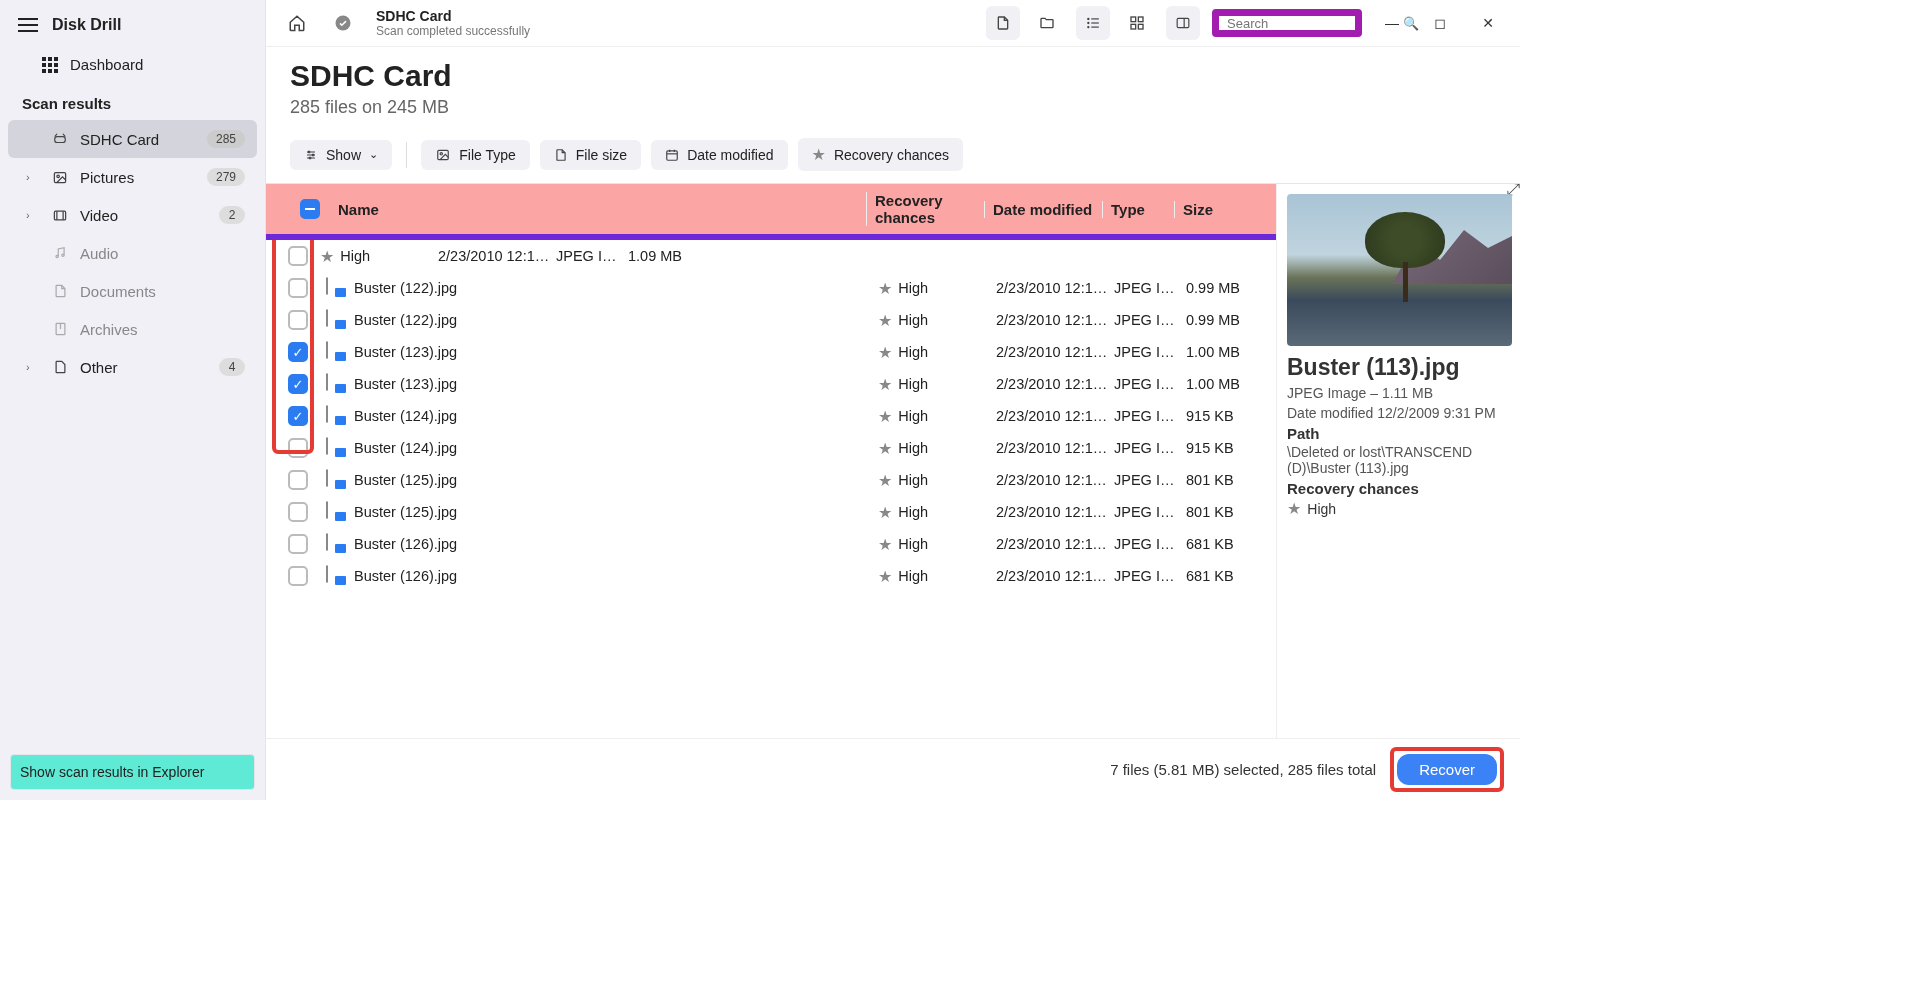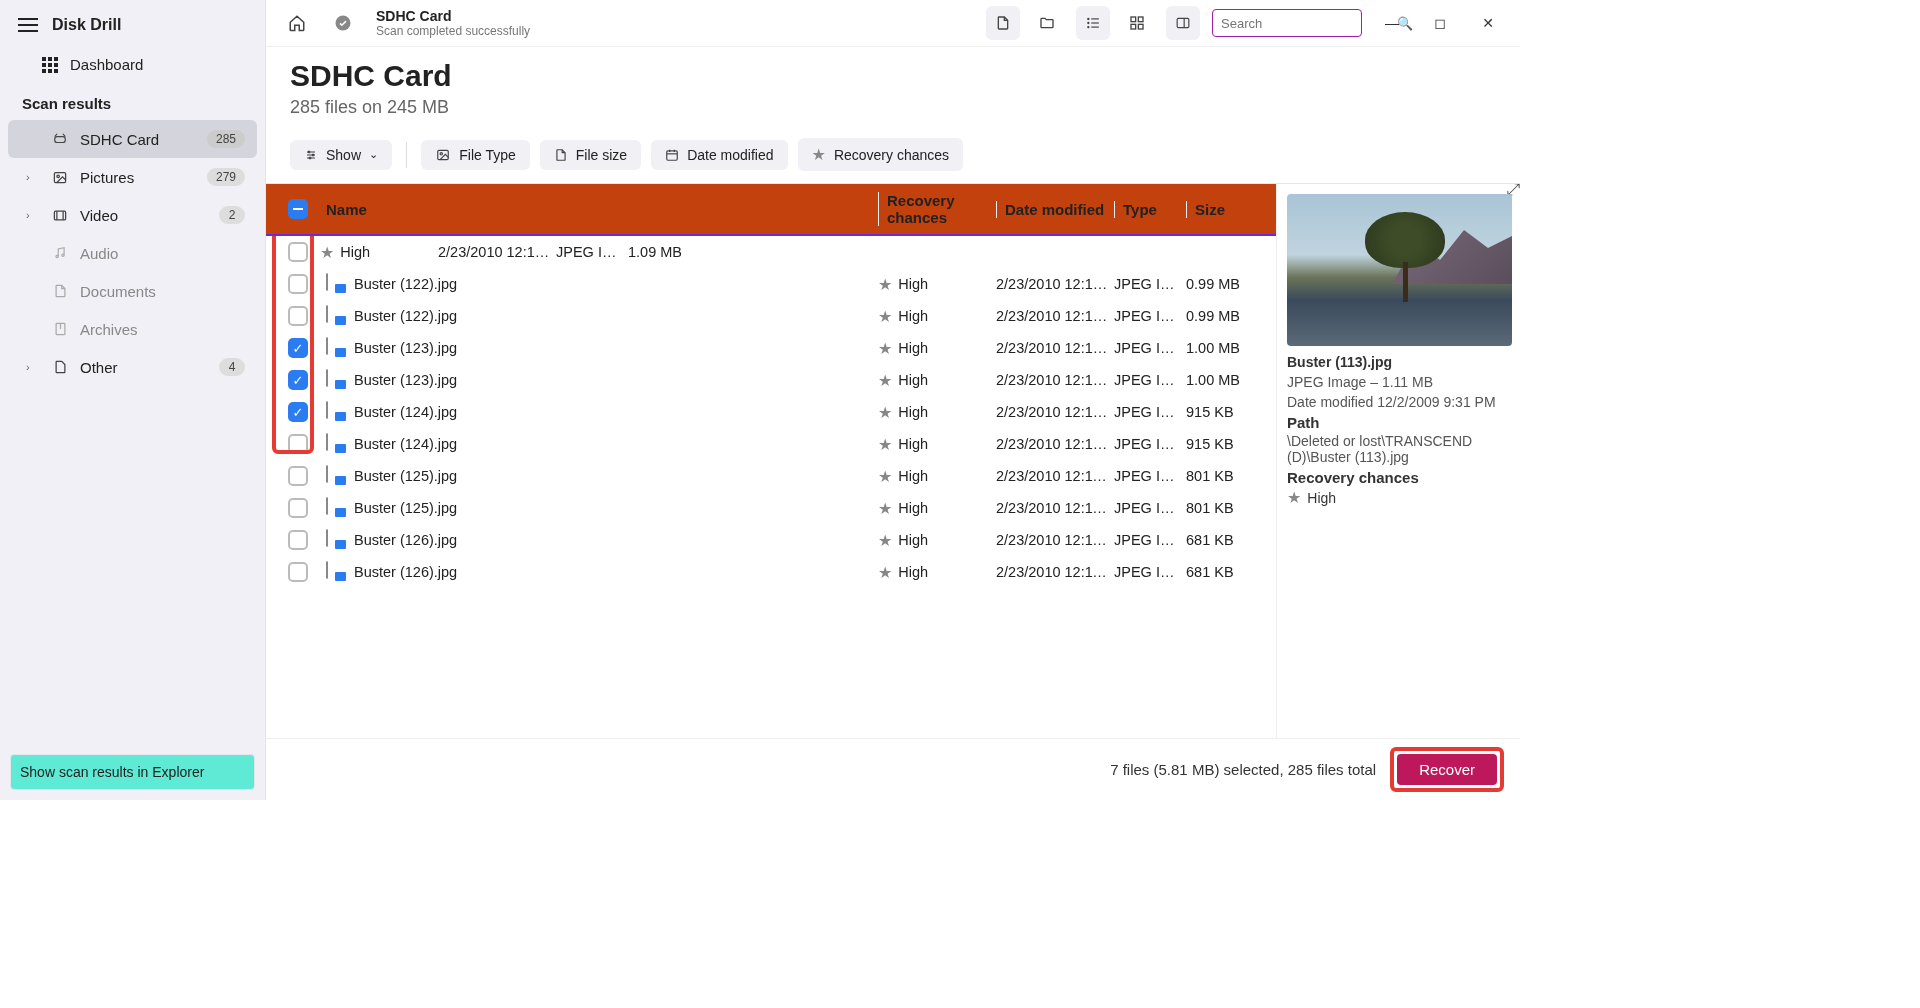--- a/index.html
+++ b/index.html
@@ -31,36 +31,36 @@
 
 
 .main { flex: 1; display: flex; flex-direction: column; }
 .topbar { display: flex; align-items: center; padding: 6px 14px; gap: 12px; border-bottom: 1px solid #eee; }
 .tb-icon-btn { width: 34px; height: 34px; display: flex; align-items: center; justify-content: center; border-radius: 6px; cursor: pointer; color: #444; }
 .tb-icon-btn.active { background: #f0f0f5; }
 .tb-title-block { flex: 1; padding-left: 4px; }
 .tb-title { font-size: 14px; font-weight: 600; }
 .tb-sub { font-size: 12px; color: #777; }
 .tb-group { display: flex; gap: 10px; align-items: center; }
-.search-box { display: flex; align-items: center; border: 1px solid #a21caf; border-radius: 4px; padding: 3px 8px; width: 150px; height: 28px; }
+.search-box { display: flex; align-items: center; border: 7px solid #a21caf; border-radius: 4px; padding: 3px 8px; width: 150px; height: 28px; }
 .search-box input { border: none; outline: none; flex: 1; font-size: 13px; color: #888; background: transparent; }
 .search-box .mag { font-size: 13px; color: #888; }
 .win-btn { width: 36px; height: 28px; display: flex; align-items: center; justify-content: center; cursor: pointer; color: #333; font-size: 14px; }
 
 .content-head { padding: 12px 24px 8px 24px; }
 .big-title { font-size: 30px; font-weight: 700; margin-bottom: 4px; }
 .sub-title { font-size: 18px; color: #666; }
 
 .filter-bar { display: flex; gap: 10px; padding: 12px 24px; align-items: center; }
 .filter-btn { background: #f0f0f5; border-radius: 6px; padding: 7px 14px; display: flex; align-items: center; gap: 8px; cursor: pointer; font-size: 14px; }
 .filter-sep { width: 1px; height: 26px; background: #ddd; margin: 0 4px; }
 
 .content-body { display: flex; flex: 1; border-top: 1px solid #e6e6ea; overflow: hidden; }
 .file-table { flex: 1; overflow: auto; position: relative; }
-.ft-header { display: flex; align-items: center; padding: 8px 10px; border-bottom: 2px solid #6d28d9; font-weight: 600; font-size: 15px; position: sticky; top: 0; background: #c2410c; }
+.ft-header { display: flex; align-items: center; padding: 8px 22px; border-bottom: 6px solid #6d28d9; font-weight: 600; font-size: 15px; position: sticky; top: 0; background: #fca5a5; }
 .ft-row { display: flex; align-items: center; padding: 6px 10px; font-size: 14.5px; }
 .col-check { width: 44px; display: flex; justify-content: center; }
 .col-name { flex: 1; display: flex; align-items: center; gap: 10px; padding-left: 6px; }
 .col-rec { width: 118px; display: flex; align-items: center; gap: 6px; }
 .col-date { width: 118px; white-space: nowrap; overflow: hidden; text-overflow: ellipsis; }
 .col-type { width: 72px; white-space: nowrap; overflow: hidden; text-overflow: ellipsis; }
 .col-size { width: 80px; }
 .ft-header .col-rec, .ft-header .col-date, .ft-header .col-type, .ft-header .col-size { border-left: 1px solid #eee; padding-left: 8px; }
 .checkbox { width: 20px; height: 20px; border: 2px solid #bbb; border-radius: 5px; background: #fff; cursor: pointer; display: flex; align-items: center; justify-content: center; }
 .checkbox.checked { background: #2a7cf0; border-color: #2a7cf0; color: #fff; font-size: 13px; }
@@ -74,30 +74,30 @@
 
 
 .preview { width: 244px; border-left: 1px solid #eee; padding: 10px 8px 0 10px; position: relative; overflow: hidden; display: flex; flex-direction: column; }
 .preview-img { width: 100%; height: 152px; border-radius: 4px; background: linear-gradient(to bottom, #a9c4d6 0%, #c0d4de 40%, #6a7358 55%, #3a4a5c 70%, #5b6a78 100%); position: relative; overflow: hidden; }
 .tree { position: absolute; top: 18px; left: 78px; width: 80px; height: 90px; }
 .trunk { position: absolute; bottom: 0; left: 38px; width: 5px; height: 40px; background: #3a2b1a; }
 .crown { position: absolute; top: 0; left: 0; width: 80px; height: 56px; background: radial-gradient(circle, #3e4d28 30%, #2a351b 100%); border-radius: 50% 50% 45% 45%; }
 .mountains { position: absolute; top: 30px; right: 0; width: 120px; height: 60px; background: linear-gradient(135deg, #7a6b7a 0%, #5a4d5c 100%); clip-path: polygon(0 100%, 20% 30%, 40% 60%, 60% 10%, 80% 40%, 100% 20%, 100% 100%); }
 .expand-icon { position: absolute; top: -4px; right: 0; font-size: 17px; cursor: pointer; color: #444; }
 .pv-body { padding-top: 8px; font-size: 14px; color: #333; overflow: hidden; }
-.pv-title { font-size: 14px; font-weight: 600; margin-bottom: 4px; }
+.pv-title { font-size: 23px; font-weight: 600; margin-bottom: 4px; }
 .pv-line { color: #555; margin-bottom: 4px; font-size: 14px; }
 .pv-section { font-weight: 600; margin-bottom: 2px; font-size: 15px; }
 .pv-chance { display: flex; align-items: center; gap: 6px; margin-top: 2px; }
 
 
 .footer { display: flex; align-items: center; justify-content: flex-end; padding: 8px 16px; gap: 14px; border-top: 1px solid #eee; }
 .footer-text { font-size: 15px; color: #333; }
 .recover-wrap { border: 4px solid #e43c34; border-radius: 6px; padding: 3px; }
-.recover-btn { background: #be185d; color: #fff; border: none; padding: 7px 22px; border-radius: 4px; font-size: 15px; cursor: pointer; }
+.recover-btn { background: #3b82f6; color: #fff; border: none; padding: 7px 22px; border-radius: 12px; font-size: 15px; cursor: pointer; }
 
 svg { display: block; }
 </style>
 </head>
 <body>
 
 <div class="app">
 
   <div class="sidebar">
     <div class="sb-header">

